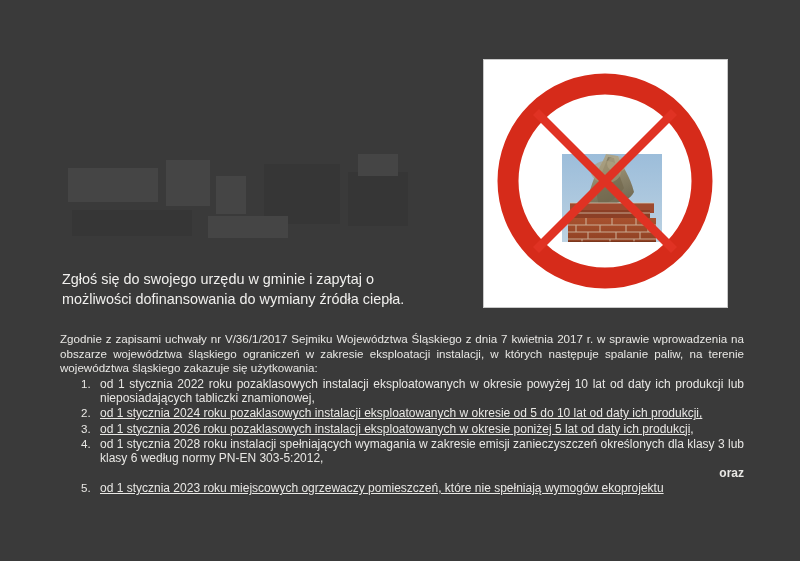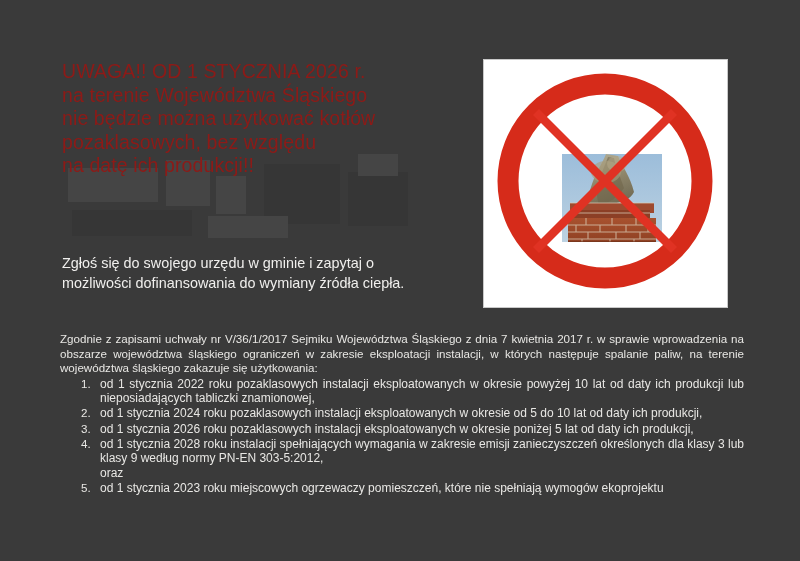--- a/index.html
+++ b/index.html
@@ -44,21 +44,21 @@
     line-height: 23.5px;
     font-weight: 400;
     letter-spacing: 0.1px;
     white-space: pre-line;
   }
 
   
   #cta {
     position: absolute;
     left: 62px;
-    top: 253px;
+    top: 269px;
     width: 360px;
     color: #f0efed;
     font-size: 14.4px;
     line-height: 20px;
     white-space: pre-line;
   }
 
   
   #legal {
     position: absolute;
@@ -84,24 +84,26 @@
     text-align: justify;
     text-justify: inter-word;
     padding-left: 6px;
     margin-bottom: 0.5px;
   }
   #legal-list > li::marker {
     font-size: 11.6px;
   }
   .li-plain {
     text-align: left !important;
+    text-decoration: underline;
   }
   .sub-oraz {
     display: block;
-    text-align: left;
+    text-align: right;
+    font-weight: bold;
   }
 
   
   #sign-panel {
     position: absolute;
     left: 484px;
     top: 60px;
     width: 243px;
     height: 247px;
     background: #ffffff;
@@ -124,25 +126,20 @@
       <rect x="108" y="10" width="44" height="46" fill="#ffffff"></rect>
       <rect x="158" y="26" width="30" height="38" fill="#ffffff"></rect>
       <rect x="206" y="14" width="76" height="60" fill="#000000"></rect>
       <rect x="290" y="22" width="60" height="54" fill="#000000"></rect>
       <rect x="14" y="60" width="120" height="26" fill="#000000"></rect>
       <rect x="150" y="66" width="80" height="22" fill="#ffffff"></rect>
       <rect x="300" y="4" width="40" height="22" fill="#ffffff"></rect>
     </svg>
   </div>
 
-  <div id="headline">UWAGA!! OD 1 STYCZNIA 2026 r.
-na terenie Województwa Śląskiego
-nie będzie można użytkować kotłów
-pozaklasowych, bez względu
-na datę ich produkcji!!</div>
 
   <div id="cta">Zgłoś się do swojego urzędu w gminie i zapytaj o możliwości dofinansowania do wymiany źródła ciepła.</div>
 
   <div id="sign-panel">
     <svg id="sign-svg" viewBox="0 0 243 247" aria-hidden="true">
       <defs>
         <clipPath id="photoClip">
           <rect x="78" y="94" width="100" height="88"></rect>
         </clipPath>
         <linearGradient id="skyGrad" x1="0" y1="0" x2="0" y2="1">
@@ -215,21 +212,21 @@
       <li>
         <span>od 1 stycznia 2022 roku pozaklasowych instalacji eksploatowanych w okresie powyżej 10 lat od daty ich produkcji lub nieposiadających tabliczki znamionowej,</span>
       </li>
       <li class="li-plain">
         <span>od 1 stycznia 2024 roku pozaklasowych instalacji eksploatowanych w okresie od 5 do 10 lat od daty ich produkcji,</span>
       </li>
       <li class="li-plain">
         <span>od 1 stycznia 2026 roku pozaklasowych instalacji eksploatowanych w okresie poniżej 5 lat od daty ich produkcji,</span>
       </li>
       <li>
-        <span>od 1 stycznia 2028 roku instalacji spełniających wymagania w zakresie emisji zanieczyszczeń określonych dla klasy 3 lub klasy 9 według normy PN-EN 303-5:2012,</span>
+        <span>od 1 stycznia 2028 roku instalacji spełniających wymagania w zakresie emisji zanieczyszczeń określonych dla klasy 3 lub klasy 6 według normy PN-EN 303-5:2012,</span>
         <span class="sub-oraz">oraz</span>
       </li>
       <li class="li-plain">
         <span>od 1 stycznia 2023 roku miejscowych ogrzewaczy pomieszczeń, które nie spełniają wymogów ekoprojektu</span>
       </li>
     </ol>
   </div>
 
 </div>
 

